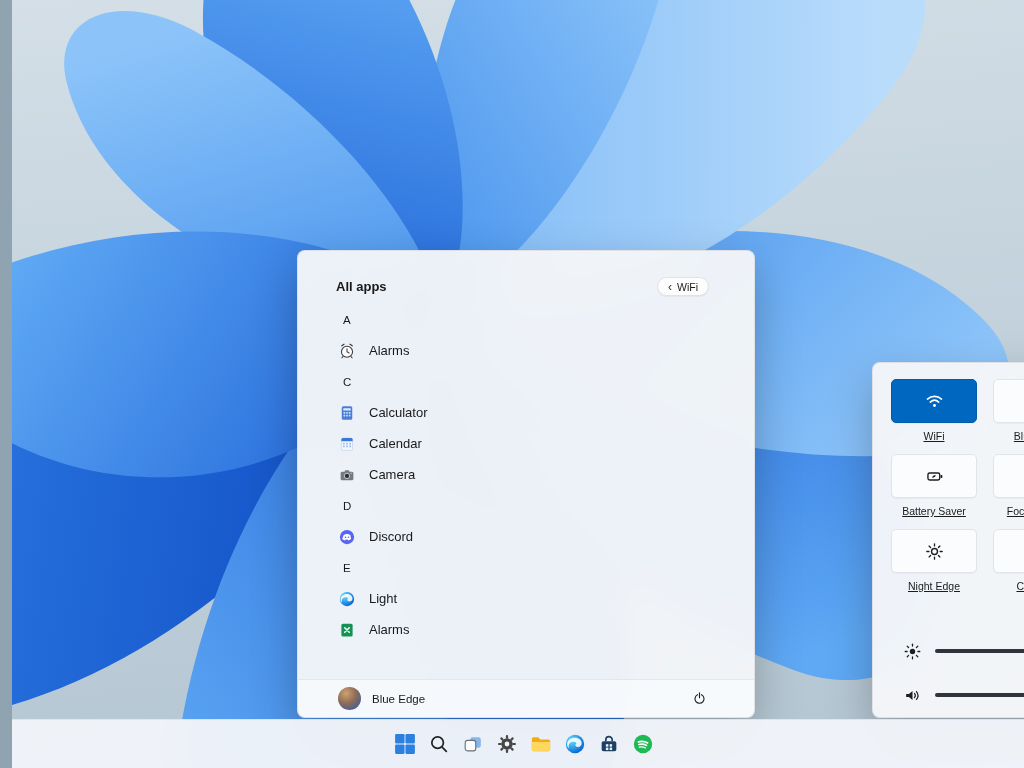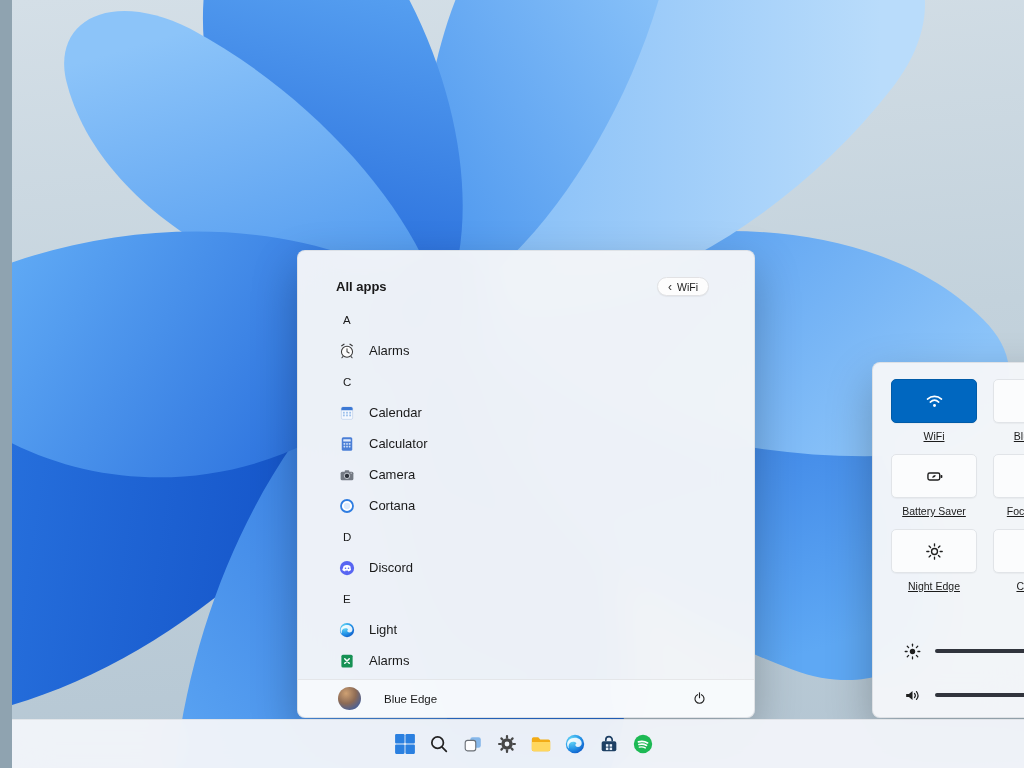--- a/index.html
+++ b/index.html
@@ -20,21 +20,21 @@
     box-shadow:0 1px 1px rgba(0,0,0,.05);font-family:inherit;}
   .back-chev{font-size:12px;line-height:10px;color:#333;}
   .sm-list{flex:1;overflow:hidden;padding:6px 0 0 38px;}
   .sm-letter{height:31px;display:flex;align-items:center;padding-left:7px;font-size:11.5px;color:#1a1a1a;cursor:pointer;}
   .sm-app{height:31px;display:flex;align-items:center;gap:13px;padding-left:2px;border-radius:4px;cursor:pointer;}
   .app-ic{width:18px;height:18px;display:flex;align-items:center;justify-content:center;}
   .app-ic svg{width:18px;height:18px;}
   .app-label{font-size:13px;color:#1a1a1a;}
   .sm-footer{height:37px;border-top:1px solid rgba(0,0,0,.07);background:rgba(251,252,253,.65);
     border-radius:0 0 8px 8px;display:flex;align-items:center;justify-content:space-between;padding:0 42px 0 40px;}
-  .user-chip{display:flex;align-items:center;gap:23px;cursor:pointer;}
+  .user-chip{display:flex;align-items:center;gap:11px;cursor:pointer;}
   .avatar{width:23px;height:23px;border-radius:50%;
     background:radial-gradient(circle at 35% 28%,#cfa173 0%,#8d6b55 45%,#51618f 75%,#33415f 100%);}
   .user-name{font-size:11.5px;color:#1a1a1a;}
   .power-btn{background:transparent;border:none;width:26px;height:26px;display:flex;align-items:center;justify-content:center;cursor:pointer;border-radius:4px;}
 
   
   .quick-settings{position:absolute;left:860px;top:362px;width:330px;height:356px;
     background:rgba(244,246,249,.97);border:1px solid rgba(0,0,0,.08);border-radius:8px;
     box-shadow:0 18px 45px rgba(0,0,0,.25);box-sizing:border-box;padding:16px 0 0 18px;backdrop-filter:blur(18px);}
   .qs-grid{display:grid;grid-template-columns:repeat(2,86px);column-gap:16px;row-gap:12px;}
@@ -129,74 +129,65 @@
         <span class="app-label">Alarms</span>
       </div>
 
       <div class="sm-letter">
           <span>C</span>
         </div>
 
       <div class="sm-app">
         <span class="app-ic">
           <svg viewBox="0 0 24 24">
+              <rect x="5" y="3" width="14" height="18" rx="2" fill="#4b7fd6"></rect>
+              <rect x="7" y="5.5" width="10" height="3.2" rx="0.8" fill="#dfeafc"></rect>
+              <g fill="#cfe0f8">
+                <rect x="7.4" y="10.8" width="2.2" height="2.2" rx="0.5"></rect>
+                <rect x="10.9" y="10.8" width="2.2" height="2.2" rx="0.5"></rect>
+                <rect x="14.4" y="10.8" width="2.2" height="2.2" rx="0.5"></rect>
+                <rect x="7.4" y="14.3" width="2.2" height="2.2" rx="0.5"></rect>
+                <rect x="10.9" y="14.3" width="2.2" height="2.2" rx="0.5"></rect>
+                <rect x="14.4" y="14.3" width="2.2" height="2.2" rx="0.5"></rect>
+              </g>
+            </svg>
+        </span>
+        <span class="app-label">Calculator</span>
+      </div>
+
+      <div class="sm-app">
+        <span class="app-ic">
+          <svg viewBox="0 0 24 24">
               <rect x="4.5" y="4" width="15" height="16.5" rx="2" fill="#f4f8fe" stroke="#b9cde9" stroke-width="0.8"></rect>
               <path d="M4.5 6 a2 2 0 0 1 2-2 h11 a2 2 0 0 1 2 2 v2.2 h-15 Z" fill="#3b78d4"></path>
               <g fill="#9cc0ec">
                 <rect x="6.6" y="10.4" width="2.4" height="2.4"></rect>
                 <rect x="10.8" y="10.4" width="2.4" height="2.4"></rect>
                 <rect x="15" y="10.4" width="2.4" height="2.4"></rect>
                 <rect x="6.6" y="14" width="2.4" height="2.4"></rect>
                 <rect x="10.8" y="14" width="2.4" height="2.4"></rect>
                 <rect x="15" y="14" width="2.4" height="2.4"></rect>
               </g>
             </svg>
         </span>
         <span class="app-label">Calendar</span>
       </div>
 
       <div class="sm-app">
         <span class="app-ic">
           <svg viewBox="0 0 24 24">
-              <rect x="5" y="3" width="14" height="18" rx="2" fill="#4b7fd6"></rect>
-              <rect x="7" y="5.5" width="10" height="3.2" rx="0.8" fill="#dfeafc"></rect>
-              <g fill="#cfe0f8">
-                <rect x="7.4" y="10.8" width="2.2" height="2.2" rx="0.5"></rect>
-                <rect x="10.9" y="10.8" width="2.2" height="2.2" rx="0.5"></rect>
-                <rect x="14.4" y="10.8" width="2.2" height="2.2" rx="0.5"></rect>
-                <rect x="7.4" y="14.3" width="2.2" height="2.2" rx="0.5"></rect>
-                <rect x="10.9" y="14.3" width="2.2" height="2.2" rx="0.5"></rect>
-                <rect x="14.4" y="14.3" width="2.2" height="2.2" rx="0.5"></rect>
-              </g>
-            </svg>
-        </span>
-        <span class="app-label">Calculator</span>
-      </div>
-
-      <div class="sm-app">
-        <span class="app-ic">
-          <svg viewBox="0 0 24 24">
               <rect x="9" y="5.5" width="6" height="3" rx="1" fill="#747a83"></rect>
               <rect x="3.5" y="7.5" width="17" height="11.5" rx="2" fill="#747a83"></rect>
               <circle cx="12" cy="13.2" r="3.6" fill="#2e333b" stroke="#cfd4da" stroke-width="1.2"></circle>
               <circle cx="17.6" cy="9.6" r="0.8" fill="#cfd4da"></circle>
             </svg>
         </span>
         <span class="app-label">Camera</span>
       </div>
 
-      <div class="sm-app">
-        <span class="app-ic">
-          <svg viewBox="0 0 24 24">
-              <circle cx="12" cy="12" r="8" fill="#ffffff" stroke="#2f7de1" stroke-width="2.4"></circle>
-              <circle cx="12" cy="12" r="4.2" fill="#dceafc"></circle>
-            </svg>
-        </span>
-        <span class="app-label">Cortana</span>
-      </div>
 
       <div class="sm-letter">
           <span>D</span>
         </div>
 
       <div class="sm-app">
         <span class="app-ic">
           <svg viewBox="0 0 24 24">
               <circle cx="12" cy="12" r="9.5" fill="#5865f2"></circle>
               <path d="M7.6 9.2 c2.9-1.4 5.9-1.4 8.8 0 l1 5.3 c-1.4 1.2-2.9 1.8-3.9 2 l-.5-1.1 c-1 .2-2 .2-3 0 l-.5 1.1 c-1-.2-2.5-.8-3.9-2 Z" fill="#ffffff"></path>

